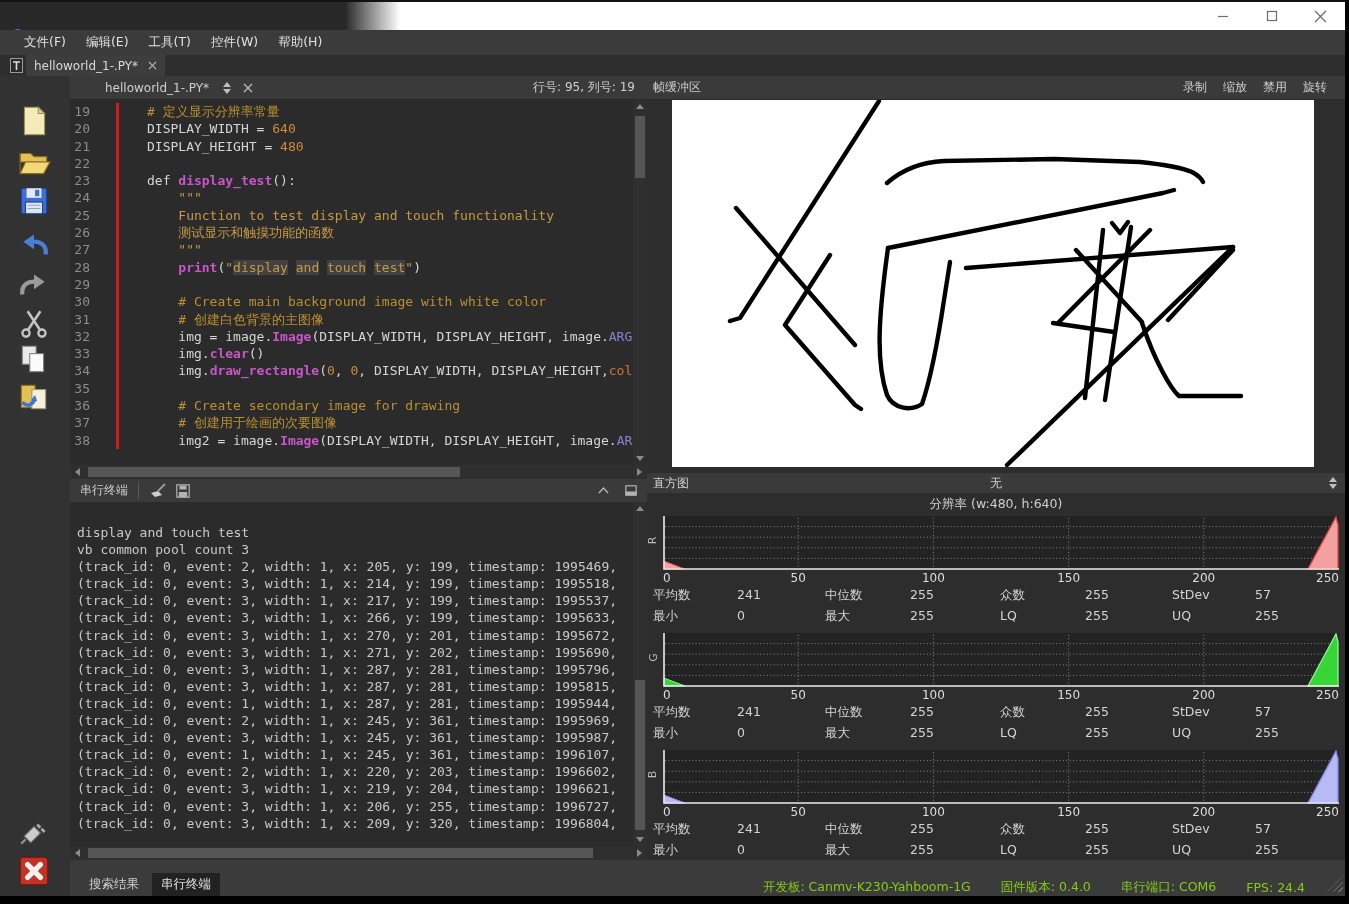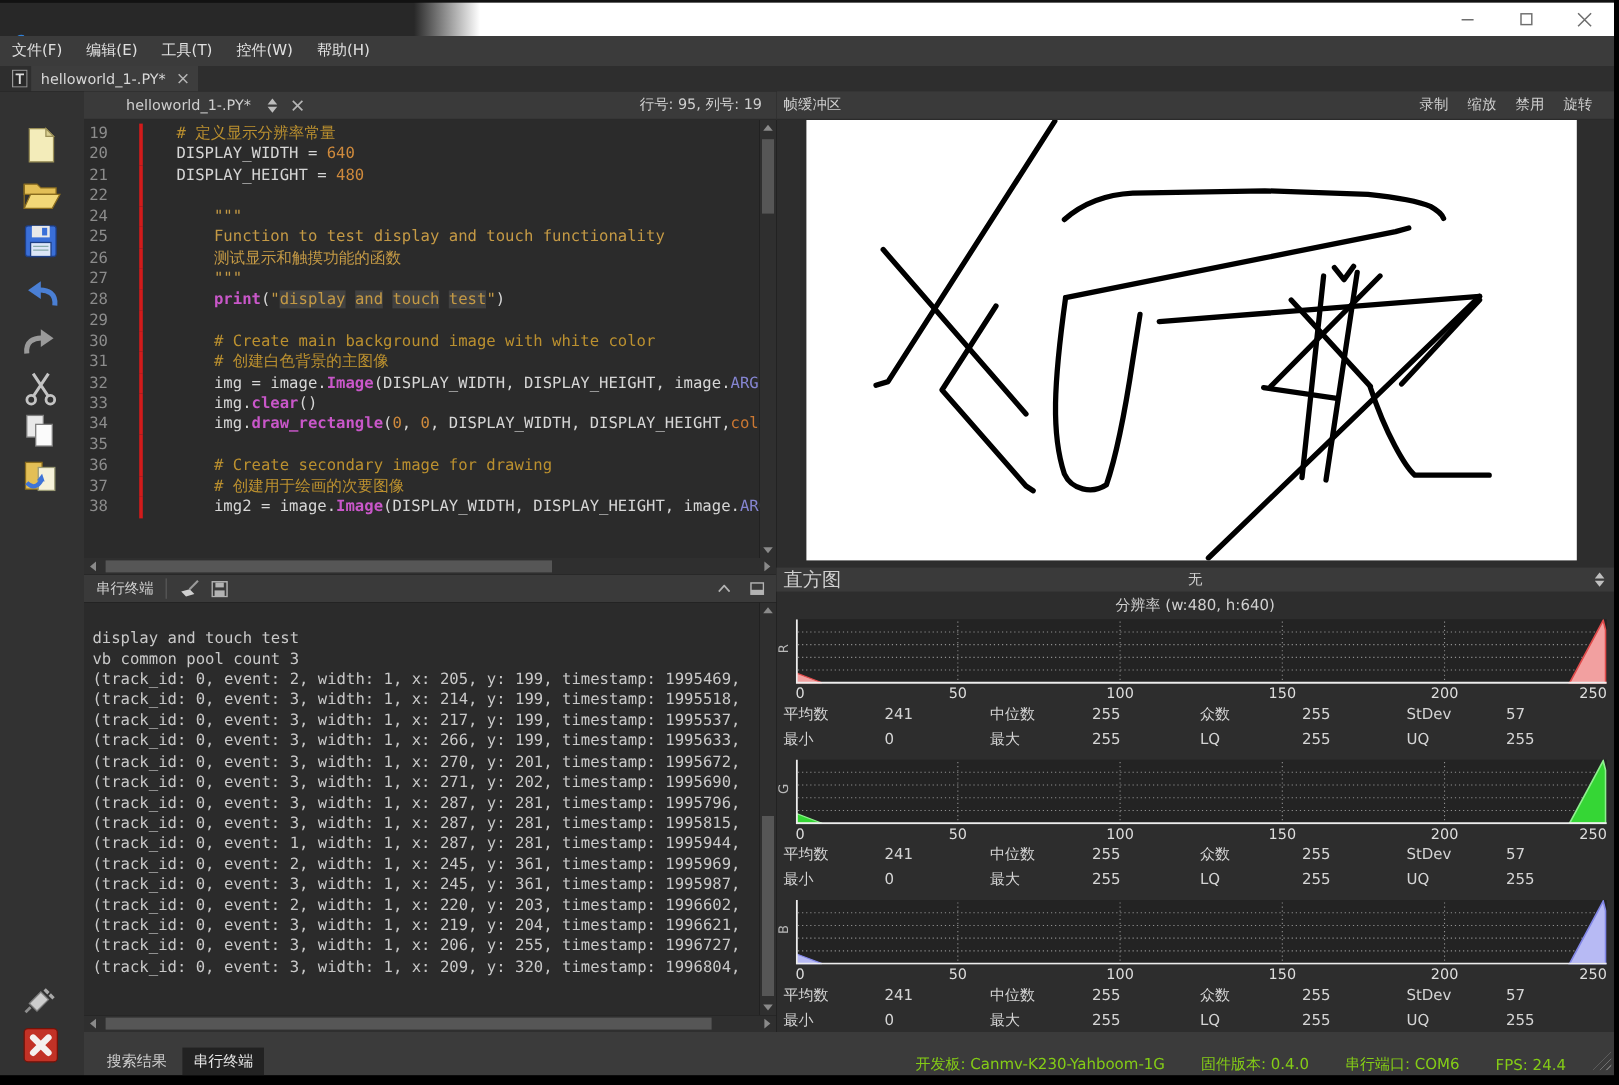--- a/index.html
+++ b/index.html
@@ -5,21 +5,21 @@
   html,body{margin:0;padding:0;background:#000;width:1349px;height:904px;position:relative;
     font-family:"DejaVu Sans","Liberation Sans",sans-serif;overflow:hidden;-webkit-font-smoothing:antialiased;}
   .abs{position:absolute;}
   
   #titlebar{left:0;top:0;width:1345px;height:44px;
     background:linear-gradient(to right,#282828 0,#282828 345px,#ffffff 400px,#ffffff 100%);
     border-top:2px solid #121212;box-sizing:border-box;display:flex;align-items:flex-end;}
   #title-text{color:#c3c3c3;font-size:12.5px;margin-left:8px;}
   .winbtn{position:absolute;top:0;width:46px;height:28px;display:flex;align-items:center;justify-content:center;}
   
-  #menubar{left:0;top:30px;width:1345px;height:25px;background:#3b3b3b;display:flex;align-items:center;padding-left:0;box-sizing:border-box;}
+  #menubar{left:0;top:30px;width:1345px;height:25px;background:#3b3b3b;display:flex;align-items:center;padding-left:14px;box-sizing:border-box;}
   .menu-item{color:#e0e0e0;font-size:12.5px;padding:3px 10px;}
   
   #tabbar{left:0;top:55px;width:1345px;height:21px;background:#2e2e2e;display:flex;align-items:center;}
   #tab-active{background:#3d3d3d;height:21px;display:flex;align-items:center;padding:0 8px;margin-left:26px;}
   #tab-label{color:#d8d8d8;font-size:12px;margin-right:10px;}
   
   #toolbar{left:0;top:76px;width:70px;height:820px;background:#323232;}
   .tool-btn{position:absolute;left:17px;width:36px;height:34px;}
   .tool-btn svg{width:34px;height:34px;}
   
@@ -49,21 +49,21 @@
   .term-line{height:17.1px;line-height:17.1px;font-family:"DejaVu Sans Mono","Liberation Mono",monospace;font-size:13px;color:#c9c9c9;white-space:pre;}
   
   #right-pane{left:647px;top:76px;width:698px;height:784px;background:#2d2d2d;}
   #fb-header{left:0;top:0;width:698px;height:24px;background:#3a3a3a;display:flex;align-items:center;box-sizing:border-box;border-bottom:1px solid #2a2a2a;gap:36px;}
   #fb-title{color:#d0d0d0;font-size:12px;margin-left:6px;}
   #fb-buttons{margin-left:auto;margin-right:10px;display:flex;}
   .fb-btn{color:#cfcfcf;font-size:12px;padding:2px 8px;}
   #fb-canvas{left:25px;top:24px;width:642px;height:367px;background:#fff;}
   #fb-canvas svg{width:100%;height:100%;display:block;}
   #hist-bar{left:0;top:397px;width:698px;height:20px;background:#3a3a3a;display:flex;align-items:center;box-sizing:border-box;}
-  #hist-title{color:#d0d0d0;font-size:16px;margin-left:6px;}
+  #hist-title{color:#d0d0d0;font-size:12px;margin-left:6px;}
   #hist-mode{position:absolute;left:0;right:0;text-align:center;color:#d0d0d0;font-size:12px;}
   #hist-combo{margin-left:auto;margin-right:8px;display:flex;flex-direction:column;gap:2px;z-index:2;}
   #hist-combo i{display:block;width:0;height:0;border-left:4px solid transparent;border-right:4px solid transparent;}
   #hist-combo .cu{border-bottom:5px solid #c0c0c0;}
   #hist-combo .cd{border-top:5px solid #c0c0c0;}
   #hist-res{left:0;top:420px;width:698px;text-align:center;color:#cfcfcf;font-size:12.5px;}
   #channels{left:0;top:440px;width:698px;}
   .chan{position:relative;height:117px;}
   .chan-letter{position:absolute;left:2px;top:18px;color:#b9b9b9;font-size:11px;transform:rotate(-90deg);}
   .chan-plot{position:absolute;left:16px;top:0;width:676px;height:54px;background:#232323;}
@@ -198,20 +198,21 @@
         <path d="M1 1 L9 9 M9 1 L1 9" stroke="#b5b5b5" stroke-width="1.4"></path>
       </svg>
   </span>
   <span id="cursor-pos">行号: 95, 列号: 19</span>
 </div>
 <div id="editor-body" class="abs">
     <div class="code-row"><span class="ln">19</span><span class="redbar"></span><span><span class="tok-c"># 定义显示分辨率常量</span></span></div>
     <div class="code-row"><span class="ln">20</span><span class="redbar"></span><span><span class="tok-p">DISPLAY_WIDTH = </span><span class="tok-n">640</span></span></div>
     <div class="code-row"><span class="ln">21</span><span class="redbar"></span><span><span class="tok-p">DISPLAY_HEIGHT = </span><span class="tok-n">480</span></span></div>
     <div class="code-row"><span class="ln">22</span><span class="redbar"></span><span></span></div>
+    <div class="code-row"><span class="ln">23</span><span class="redbar"></span><span><span class="tok-p">def </span><span class="tok-f">display_test</span><span class="tok-p">():</span></span></div>
     <div class="code-row"><span class="ln">24</span><span class="redbar"></span><span><span class="tok-s">    """</span></span></div>
     <div class="code-row"><span class="ln">25</span><span class="redbar"></span><span><span class="tok-s">    Function to test display and touch functionality</span></span></div>
     <div class="code-row"><span class="ln">26</span><span class="redbar"></span><span><span class="tok-s">    测试显示和触摸功能的函数</span></span></div>
     <div class="code-row"><span class="ln">27</span><span class="redbar"></span><span><span class="tok-s">    """</span></span></div>
     <div class="code-row"><span class="ln">28</span><span class="redbar"></span><span><span class="tok-p">    </span><span class="tok-f">print</span><span class="tok-p">(</span><span class="tok-s">"</span><span class="tok-hl">display</span><span class="tok-s"> </span><span class="tok-hl">and</span><span class="tok-s"> </span><span class="tok-hl">touch</span><span class="tok-s"> </span><span class="tok-hl">test</span><span class="tok-s">"</span><span class="tok-p">)</span></span></div>
     <div class="code-row"><span class="ln">29</span><span class="redbar"></span><span></span></div>
     <div class="code-row"><span class="ln">30</span><span class="redbar"></span><span><span class="tok-c">    # Create main background image with white color</span></span></div>
     <div class="code-row"><span class="ln">31</span><span class="redbar"></span><span><span class="tok-c">    # 创建白色背景的主图像</span></span></div>
     <div class="code-row"><span class="ln">32</span><span class="redbar"></span><span><span class="tok-p">    img = image.</span><span class="tok-f">Image</span><span class="tok-p">(DISPLAY_WIDTH, DISPLAY_HEIGHT, image.</span><span class="tok-t">ARGB8888</span><span class="tok-p">)</span></span></div>
     <div class="code-row"><span class="ln">33</span><span class="redbar"></span><span><span class="tok-p">    img.</span><span class="tok-f">clear</span><span class="tok-p">()</span></span></div>
@@ -270,20 +271,21 @@
     <div class="term-line">(track_id: 0, event: 3, width: 1, x: 214, y: 199, timestamp: 1995518,</div>
     <div class="term-line">(track_id: 0, event: 3, width: 1, x: 217, y: 199, timestamp: 1995537,</div>
     <div class="term-line">(track_id: 0, event: 3, width: 1, x: 266, y: 199, timestamp: 1995633,</div>
     <div class="term-line">(track_id: 0, event: 3, width: 1, x: 270, y: 201, timestamp: 1995672,</div>
     <div class="term-line">(track_id: 0, event: 3, width: 1, x: 271, y: 202, timestamp: 1995690,</div>
     <div class="term-line">(track_id: 0, event: 3, width: 1, x: 287, y: 281, timestamp: 1995796,</div>
     <div class="term-line">(track_id: 0, event: 3, width: 1, x: 287, y: 281, timestamp: 1995815,</div>
     <div class="term-line">(track_id: 0, event: 1, width: 1, x: 287, y: 281, timestamp: 1995944,</div>
     <div class="term-line">(track_id: 0, event: 2, width: 1, x: 245, y: 361, timestamp: 1995969,</div>
     <div class="term-line">(track_id: 0, event: 3, width: 1, x: 245, y: 361, timestamp: 1995987,</div>
+    <div class="term-line">(track_id: 0, event: 1, width: 1, x: 245, y: 361, timestamp: 1996107,</div>
     <div class="term-line">(track_id: 0, event: 2, width: 1, x: 220, y: 203, timestamp: 1996602,</div>
     <div class="term-line">(track_id: 0, event: 3, width: 1, x: 219, y: 204, timestamp: 1996621,</div>
     <div class="term-line">(track_id: 0, event: 3, width: 1, x: 206, y: 255, timestamp: 1996727,</div>
     <div class="term-line">(track_id: 0, event: 3, width: 1, x: 209, y: 320, timestamp: 1996804,</div>
   </div>
 
 <div class="abs vscroll" style="left:633px;top:502px;height:344px;">
   <i class="arr up" style="left:3px;top:4px;"></i>
   <div class="thumb" style="left:2px;bottom:16px;width:10px;height:150px;"></div>
   <i class="arr down" style="left:3px;bottom:4px;"></i>

